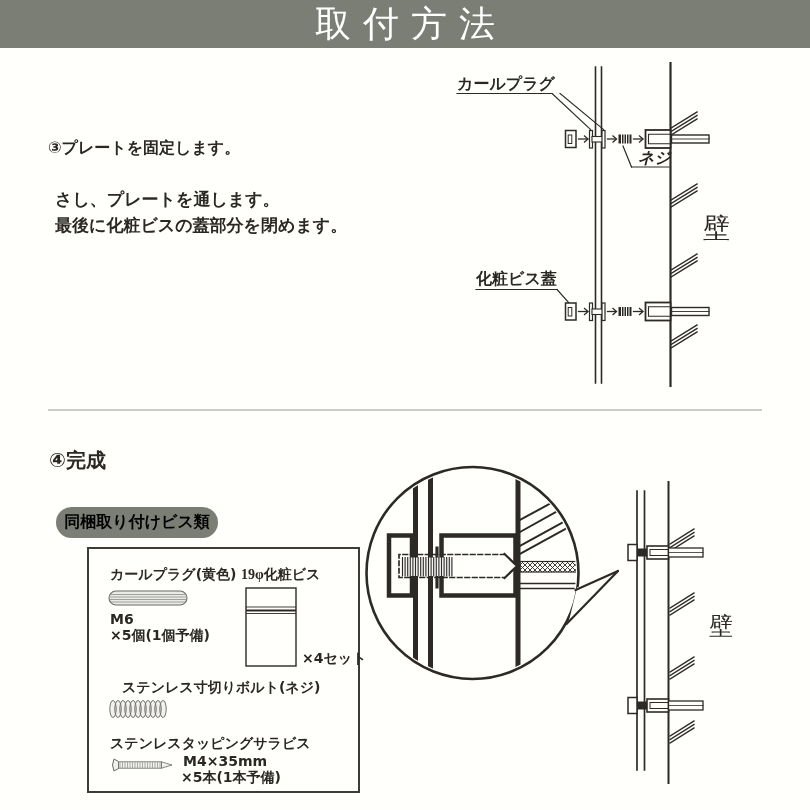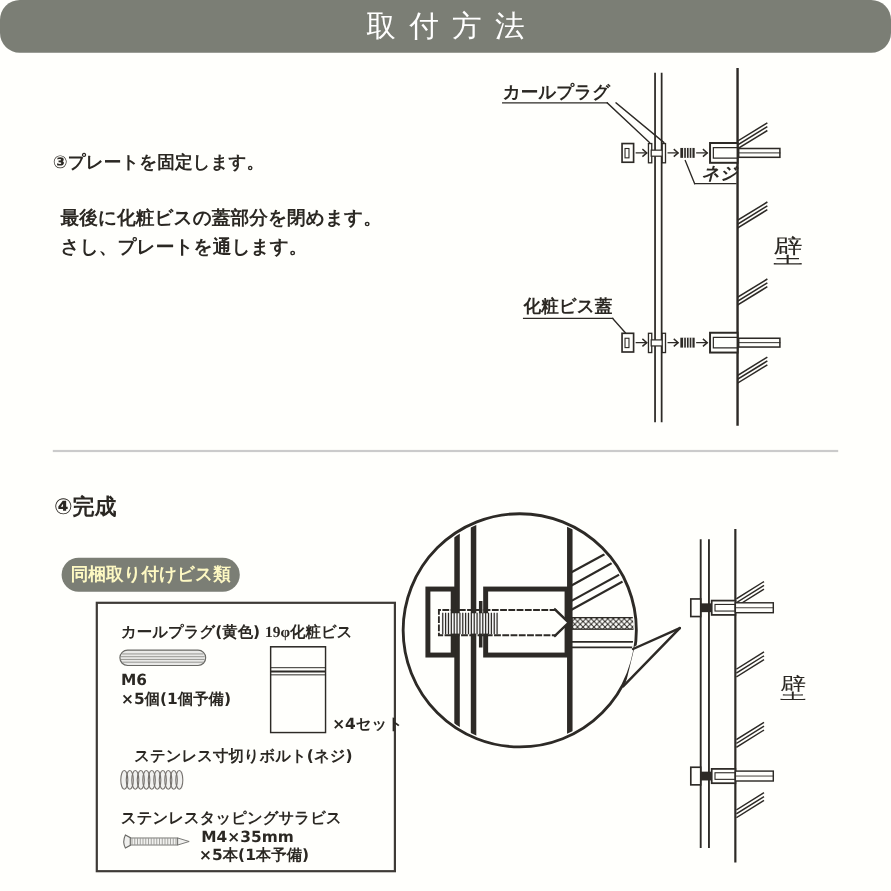--- a/index.html
+++ b/index.html
@@ -7,56 +7,56 @@
     width:810px;height:810px;position:relative;overflow:hidden;
     background:#fffffc;
     font-family:"DejaVu Sans","Liberation Sans",sans-serif;
     color:#2b2823;
   }
   .abs{position:absolute;}
   
   #header{
     left:0;top:0;width:810px;height:48px;
     background:#7b7e75;color:#ffffff;
-    font-size:27px;letter-spacing:12px;text-indent:12px;
-    display:flex;align-items:center;justify-content:center;border-radius:18px;
+    font-size:36px;letter-spacing:12px;text-indent:12px;
+    display:flex;align-items:center;justify-content:center;
   }
   
   #step3-heading{left:48px;top:138px;font-size:16px;font-weight:bold;}
   #step3-body{left:55px;top:186px;font-size:17px;font-weight:bold;line-height:26.4px;}
   
   .dlabel{font-size:16px;font-weight:bold;white-space:nowrap;}
   #lbl-packing{left:457px;top:74px;}
   #lbl-neji{left:638px;top:148px;font-style:italic;}
   #lbl-cap{left:476px;top:269px;}
   #wall-top{left:703px;top:210px;font-size:27px;}
   #wall-bottom{left:709px;top:610px;font-size:24px;}
   
   #divider{left:48px;top:409px;width:714px;height:2px;background:#cbcbcb;}
   
   #step4-heading{left:49px;top:447px;font-size:20px;font-weight:bold;}
   
   #parts-pill{
     left:56px;top:507px;width:162px;height:31px;border-radius:16px;
-    background:#7b7e75;color:#fef9c3;font-size:16px;font-weight:bold;
+    background:#7b7e75;color:#000000;font-size:16px;font-weight:bold;
     display:flex;align-items:center;justify-content:center;white-space:nowrap;
   }
   #parts-box{left:55px;top:547px;width:273px;height:246px;border:2px solid #3e3a36;background:#fffffc;box-sizing:border-box;margin-left:32px;}
   .pitem{position:absolute;font-size:14px;font-weight:bold;white-space:nowrap;}
   svg{display:block;}
 </style>
 </head>
 <body>
 
 <div id="header" class="abs">取付方法</div>
 
 <div id="step3-heading" class="abs">③プレートを固定します。</div>
 <div id="step3-body" class="abs">
+  <div>さし、プレートを通します。</div>
   <div>最後に化粧ビスの蓋部分を閉めます。</div>
-  <div>さし、プレートを通します。</div>
 </div>
 
 <svg class="abs" style="left:440px;top:55px;" width="330" height="350" viewBox="440 55 330 350">
   <g stroke="#2d2a26" fill="none" stroke-linecap="square">
 
     <g stroke-width="1.6">
       <line x1="595.5" y1="67" x2="595.5" y2="383"></line>
       <line x1="601.5" y1="67" x2="601.5" y2="383"></line>
     </g>
 

